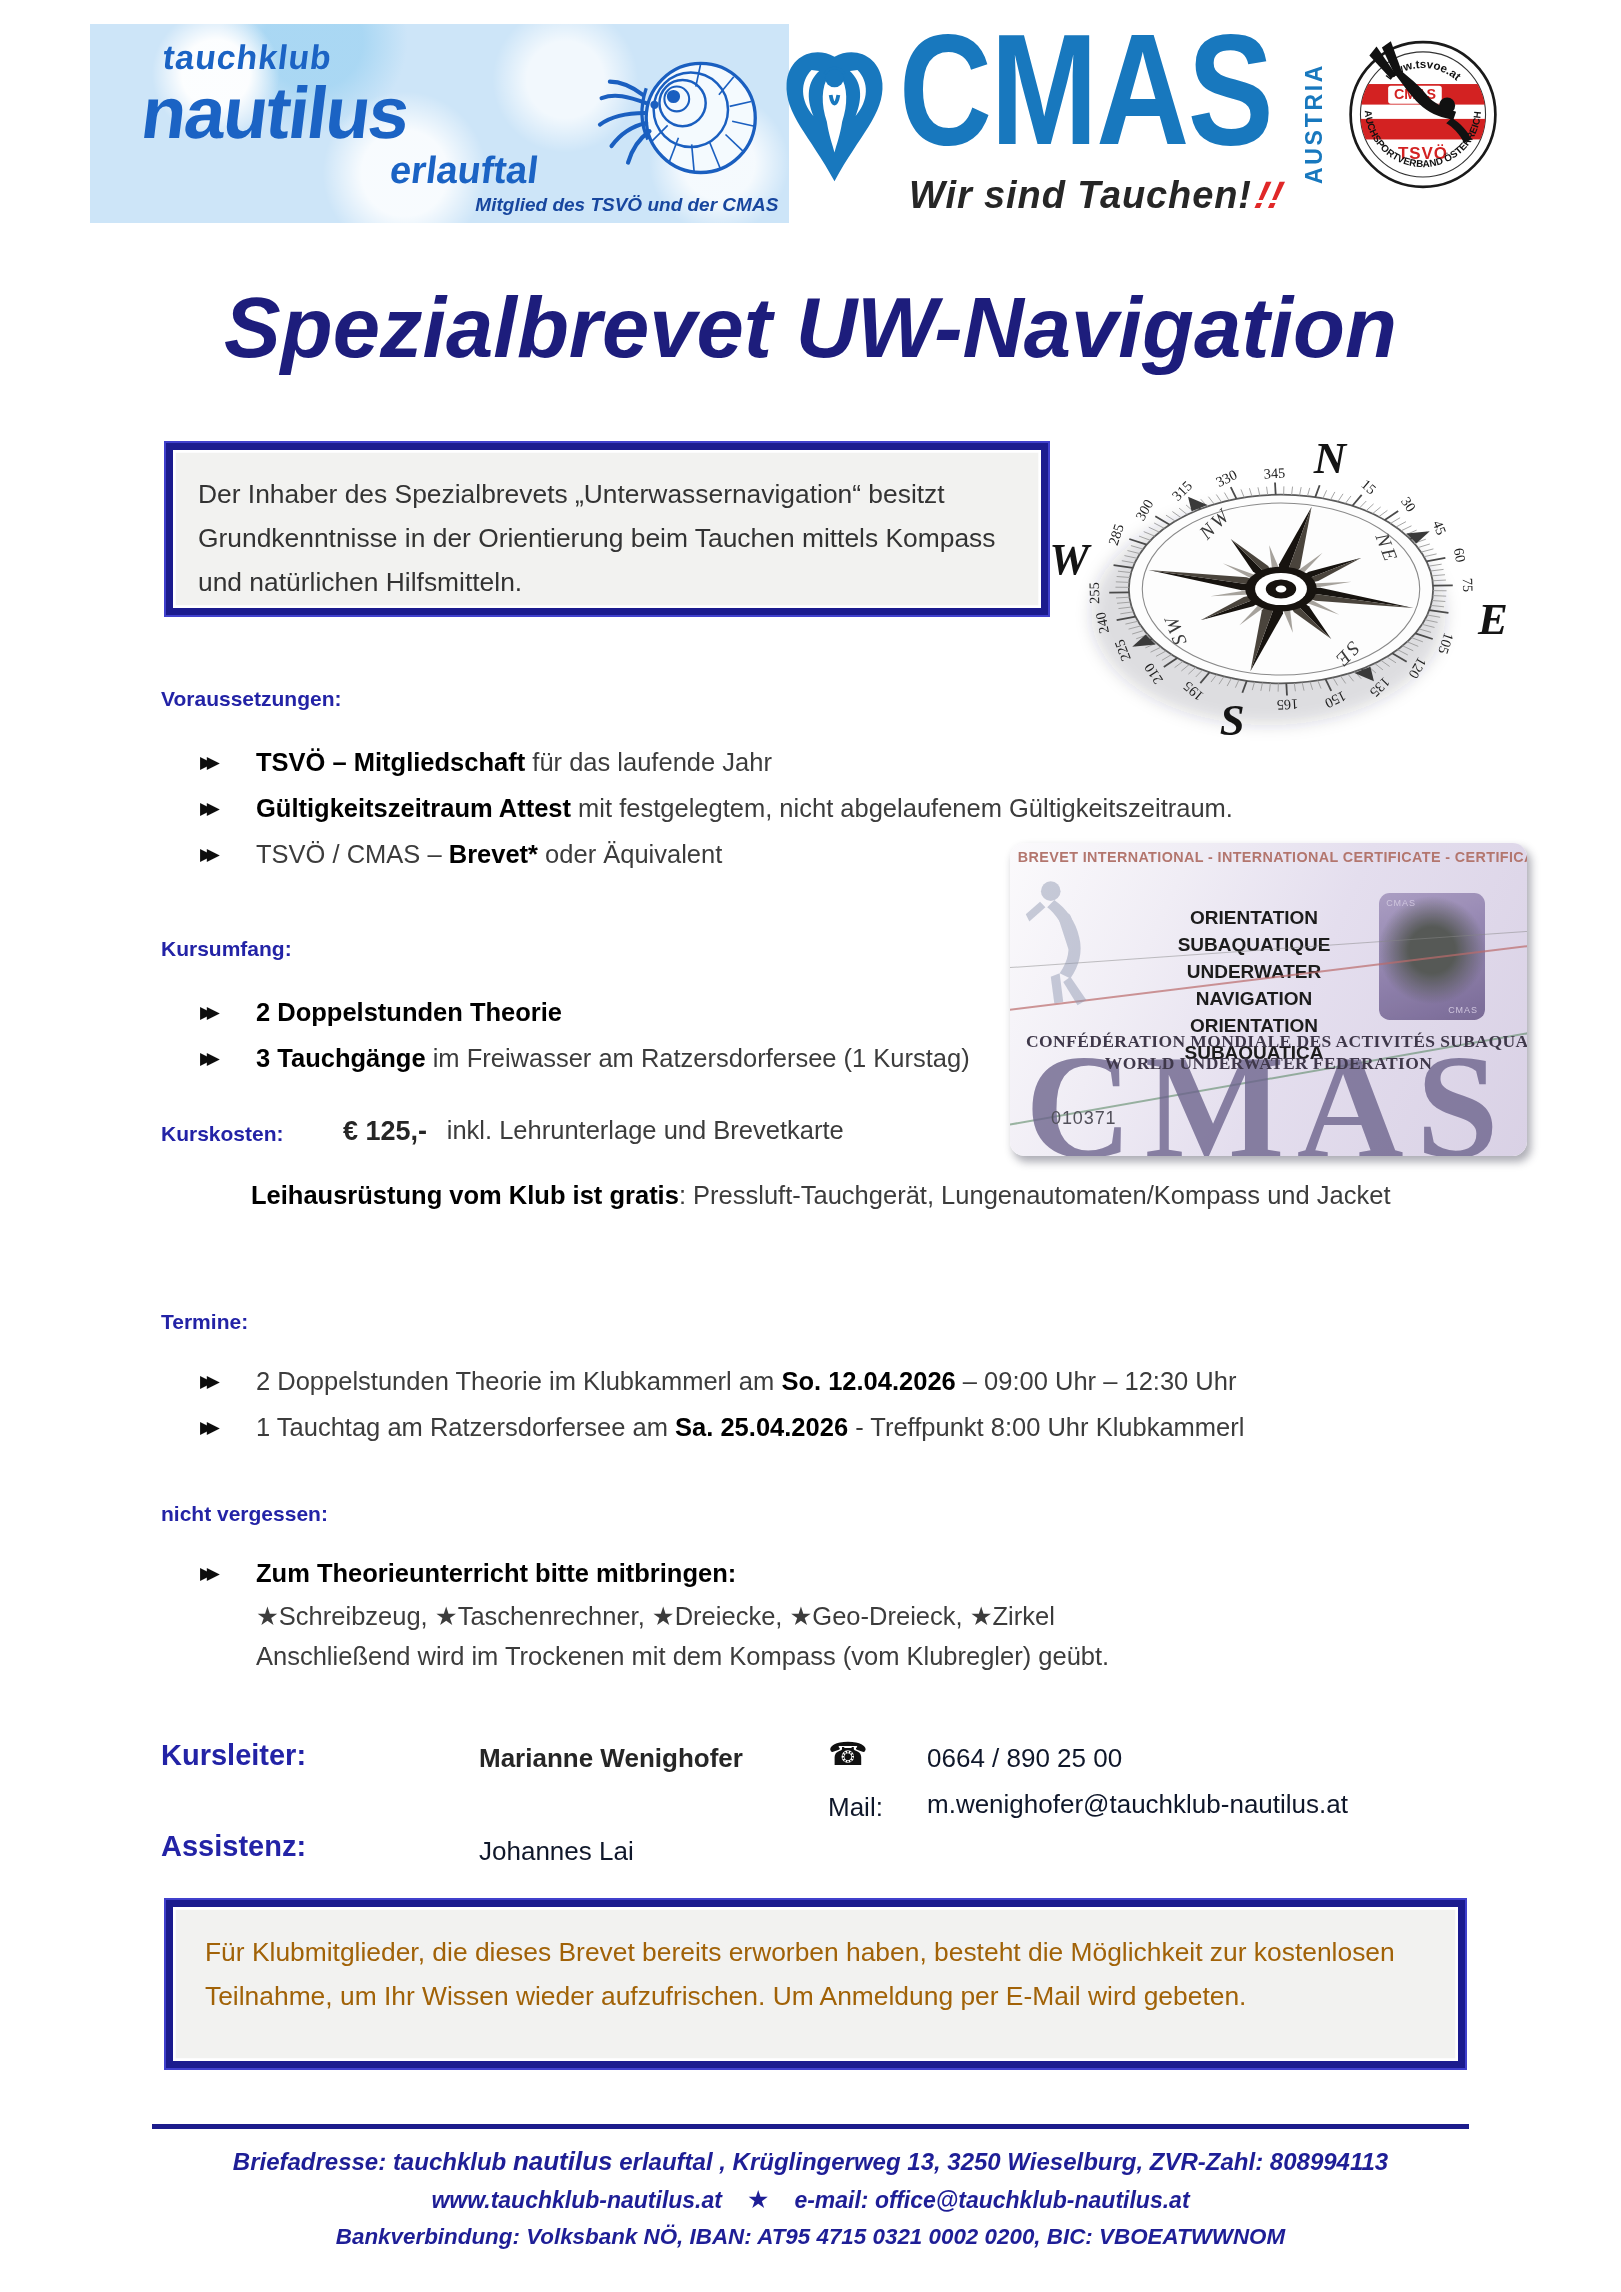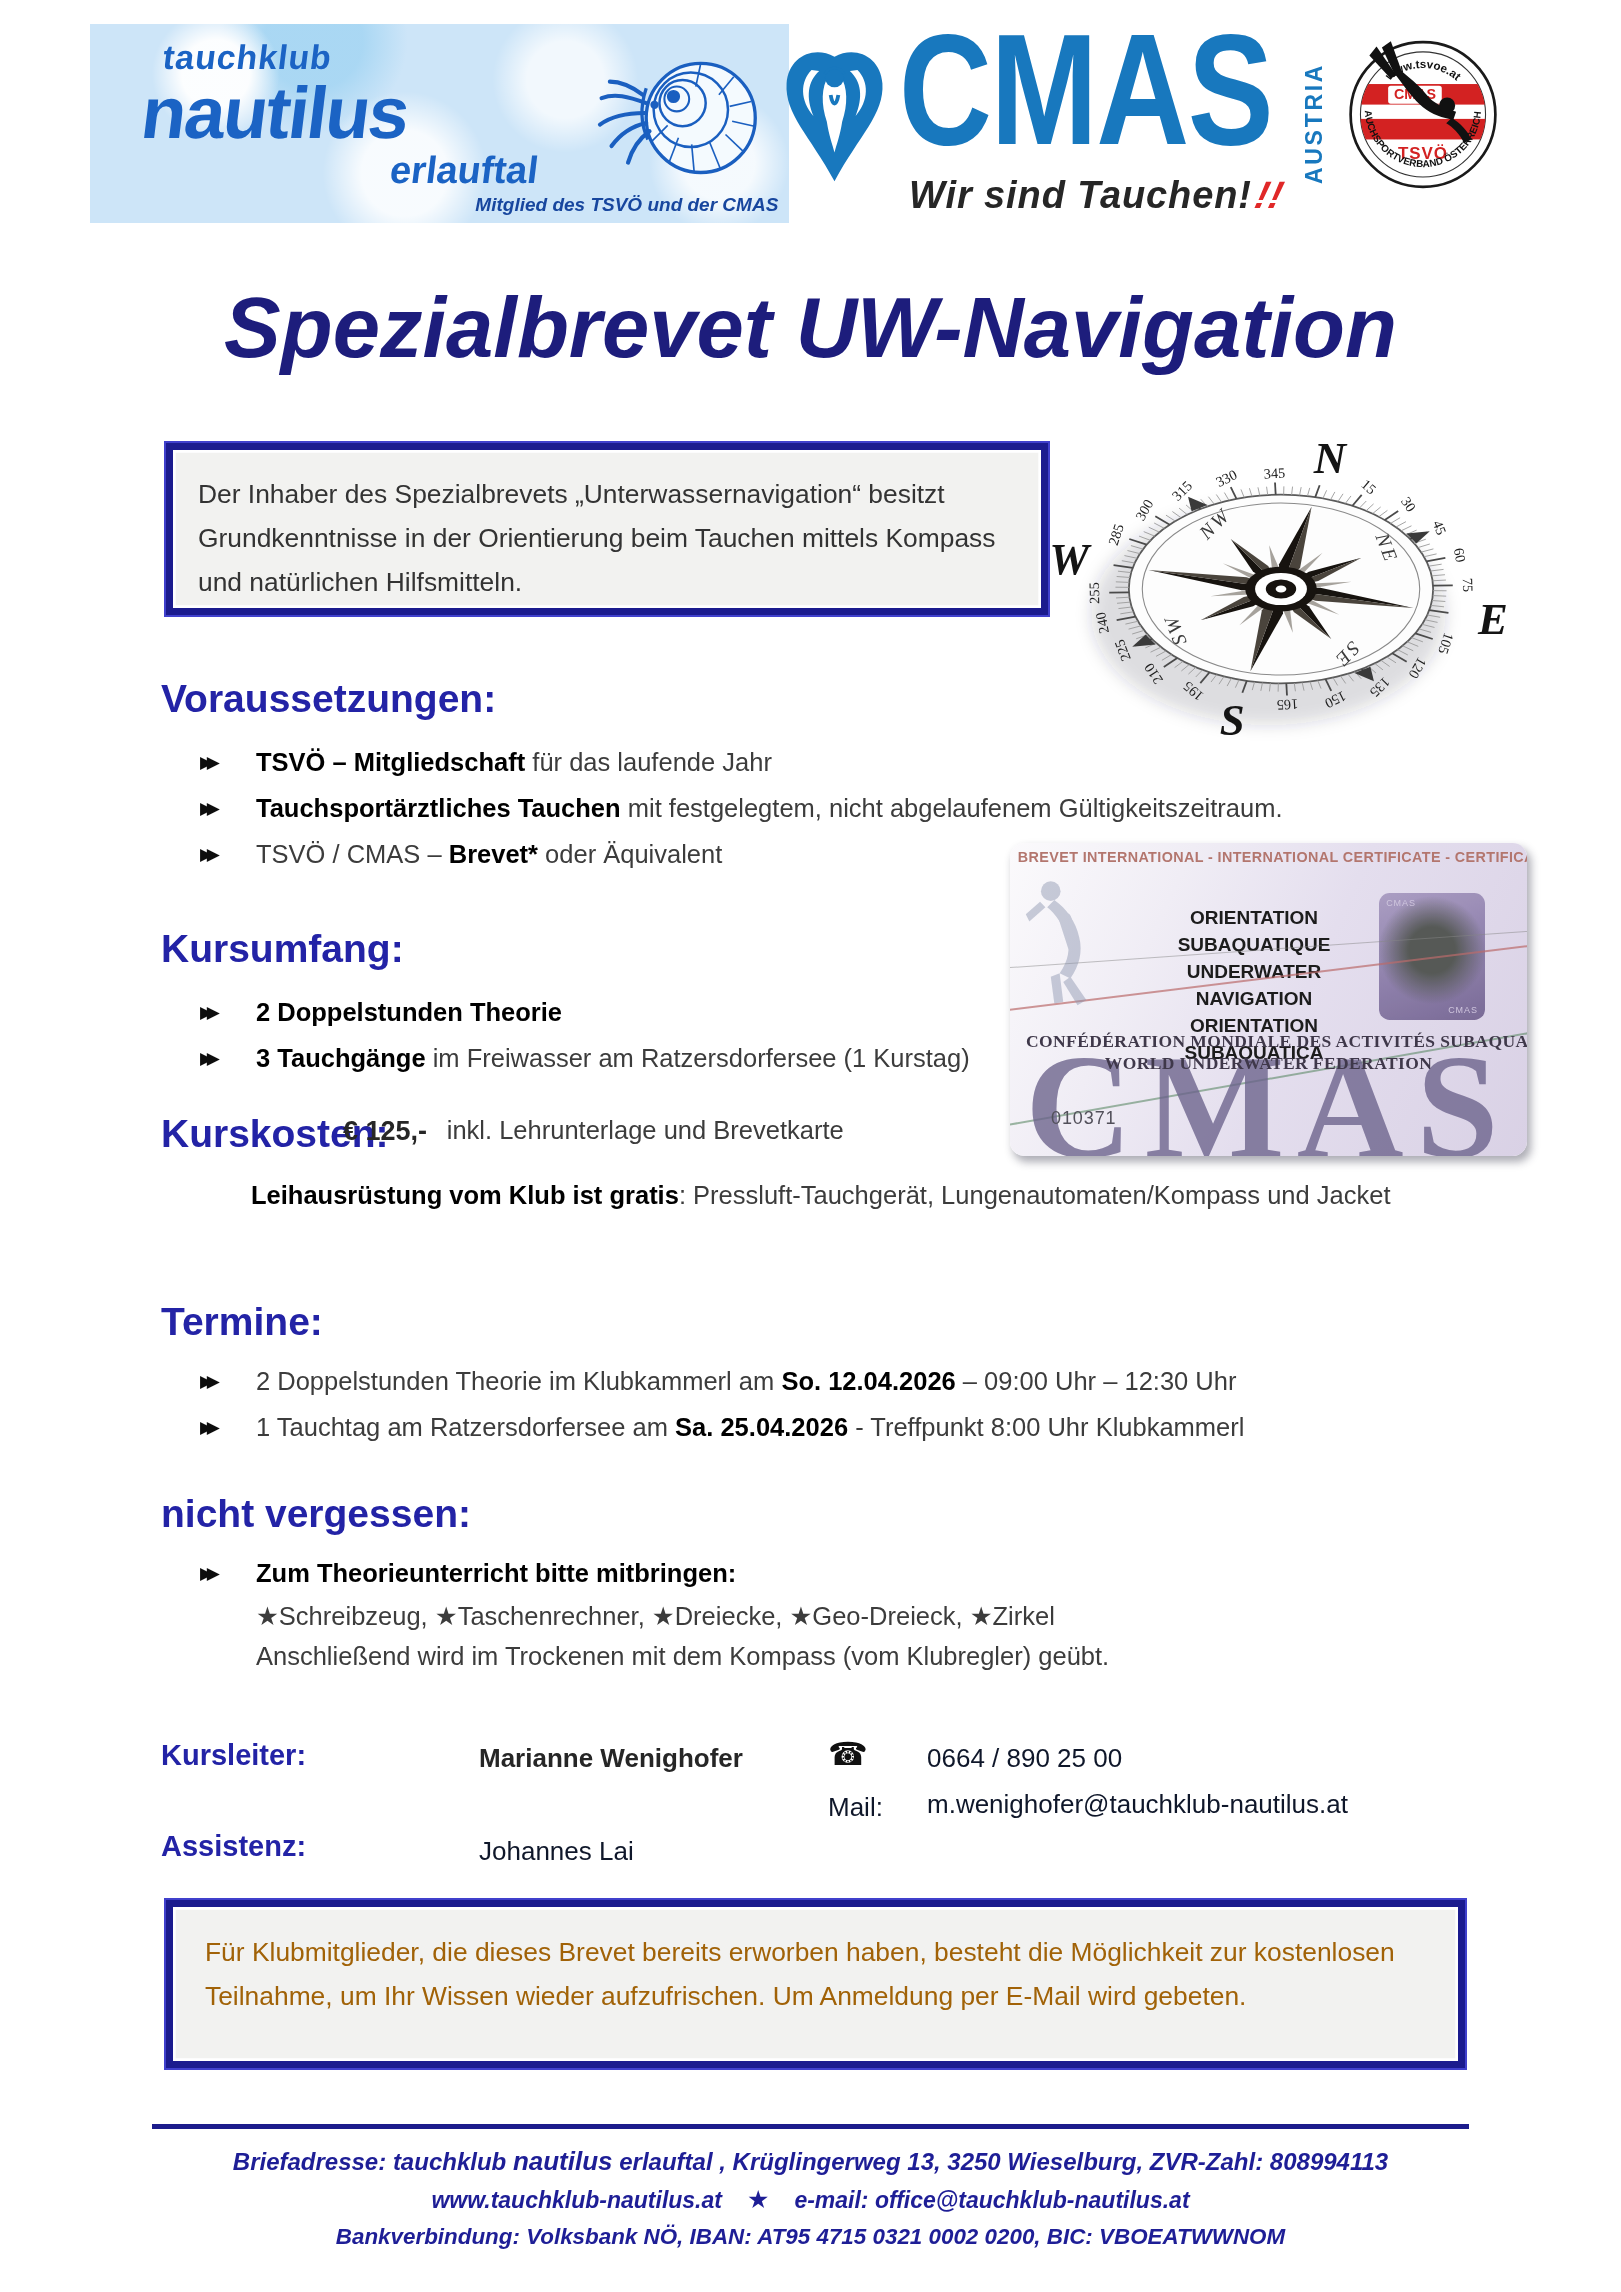--- a/index.html
+++ b/index.html
@@ -35,21 +35,21 @@
     font-size:85px;font-style:italic;font-weight:700;color:#1d1d7c;letter-spacing:0;}
 
   
   .bluebox{position:absolute;background:#f2f2f0;border:7.2px solid #1b1b8e;outline:2.7px solid #4040cc;
     box-shadow:inset 0 0 0 2.7px #ffffff;box-sizing:border-box;}
   .introbox{left:166px;top:443px;width:882px;height:172px;padding:21.5px 9px 0 25px;font-size:26.4px;line-height:44px;color:#333;}
   .refreshbox{left:166px;top:1900px;width:1299px;height:168px;padding:23px 27px 0 32px;font-size:26.4px;line-height:44px;color:#a16207;}
 
   
   .sec{position:absolute;left:161px;width:1308px;}
-  h2{margin:0;font-size:39px;font-weight:700;color:#2323a6;line-height:36px;}
+  h2{margin:0;font-size:21px;font-weight:700;color:#2323a6;line-height:36px;}
   .items{margin-top:21.5px;}
   .item{position:relative;padding-left:95px;font-size:25.5px;line-height:46px;color:#3c3c3c;white-space:nowrap;}
   .blt{position:absolute;left:39px;top:0;font-family:"DejaVu Sans",sans-serif;font-size:17px;letter-spacing:-6.3px;color:#0d0d0d;}
   .b{font-weight:700;color:#000000;}
   .u{text-decoration:underline;}
 
   .kk1{display:flex;align-items:flex-start;font-size:25.5px;white-space:nowrap;}
   .kk1 h2{width:182px;}
   .kk-price{font-weight:700;color:#262626;margin-right:19.7px;font-size:27px;}
   .kk2{margin-left:285px;margin-top:10.7px;font-size:25.5px;}
@@ -393,21 +393,21 @@
       </g>
   </svg>
 
   <div class="sec" style="top:681px">
     <h2>Voraussetzungen:</h2>
     <div class="items">
       <div class="item">
         <span class="blt">▶▶</span><span></span><span class="b">TSVÖ – Mitgliedschaft</span><span> für das laufende Jahr</span>
       </div>
       <div class="item">
-        <span class="blt">▶▶</span><span></span><span class="b">Tauchsportärztliches Tauchen</span><span> mit festgelegtem, nicht abgelaufenem Gültigkeitszeitraum.</span>
+        <span class="blt">▶▶</span><span></span><span class="b">Gültigkeitszeitraum Attest</span><span> mit festgelegtem, nicht abgelaufenem Gültigkeitszeitraum.</span>
       </div>
       <div class="item">
         <span class="blt">▶▶</span><span>TSVÖ / CMAS – </span><span class="b">Brevet*</span><span> oder Äquivalent</span>
       </div>
     </div>
   </div>
 
   <div class="card">
     <div class="cline dark"></div>
     <div class="cline red"></div>

